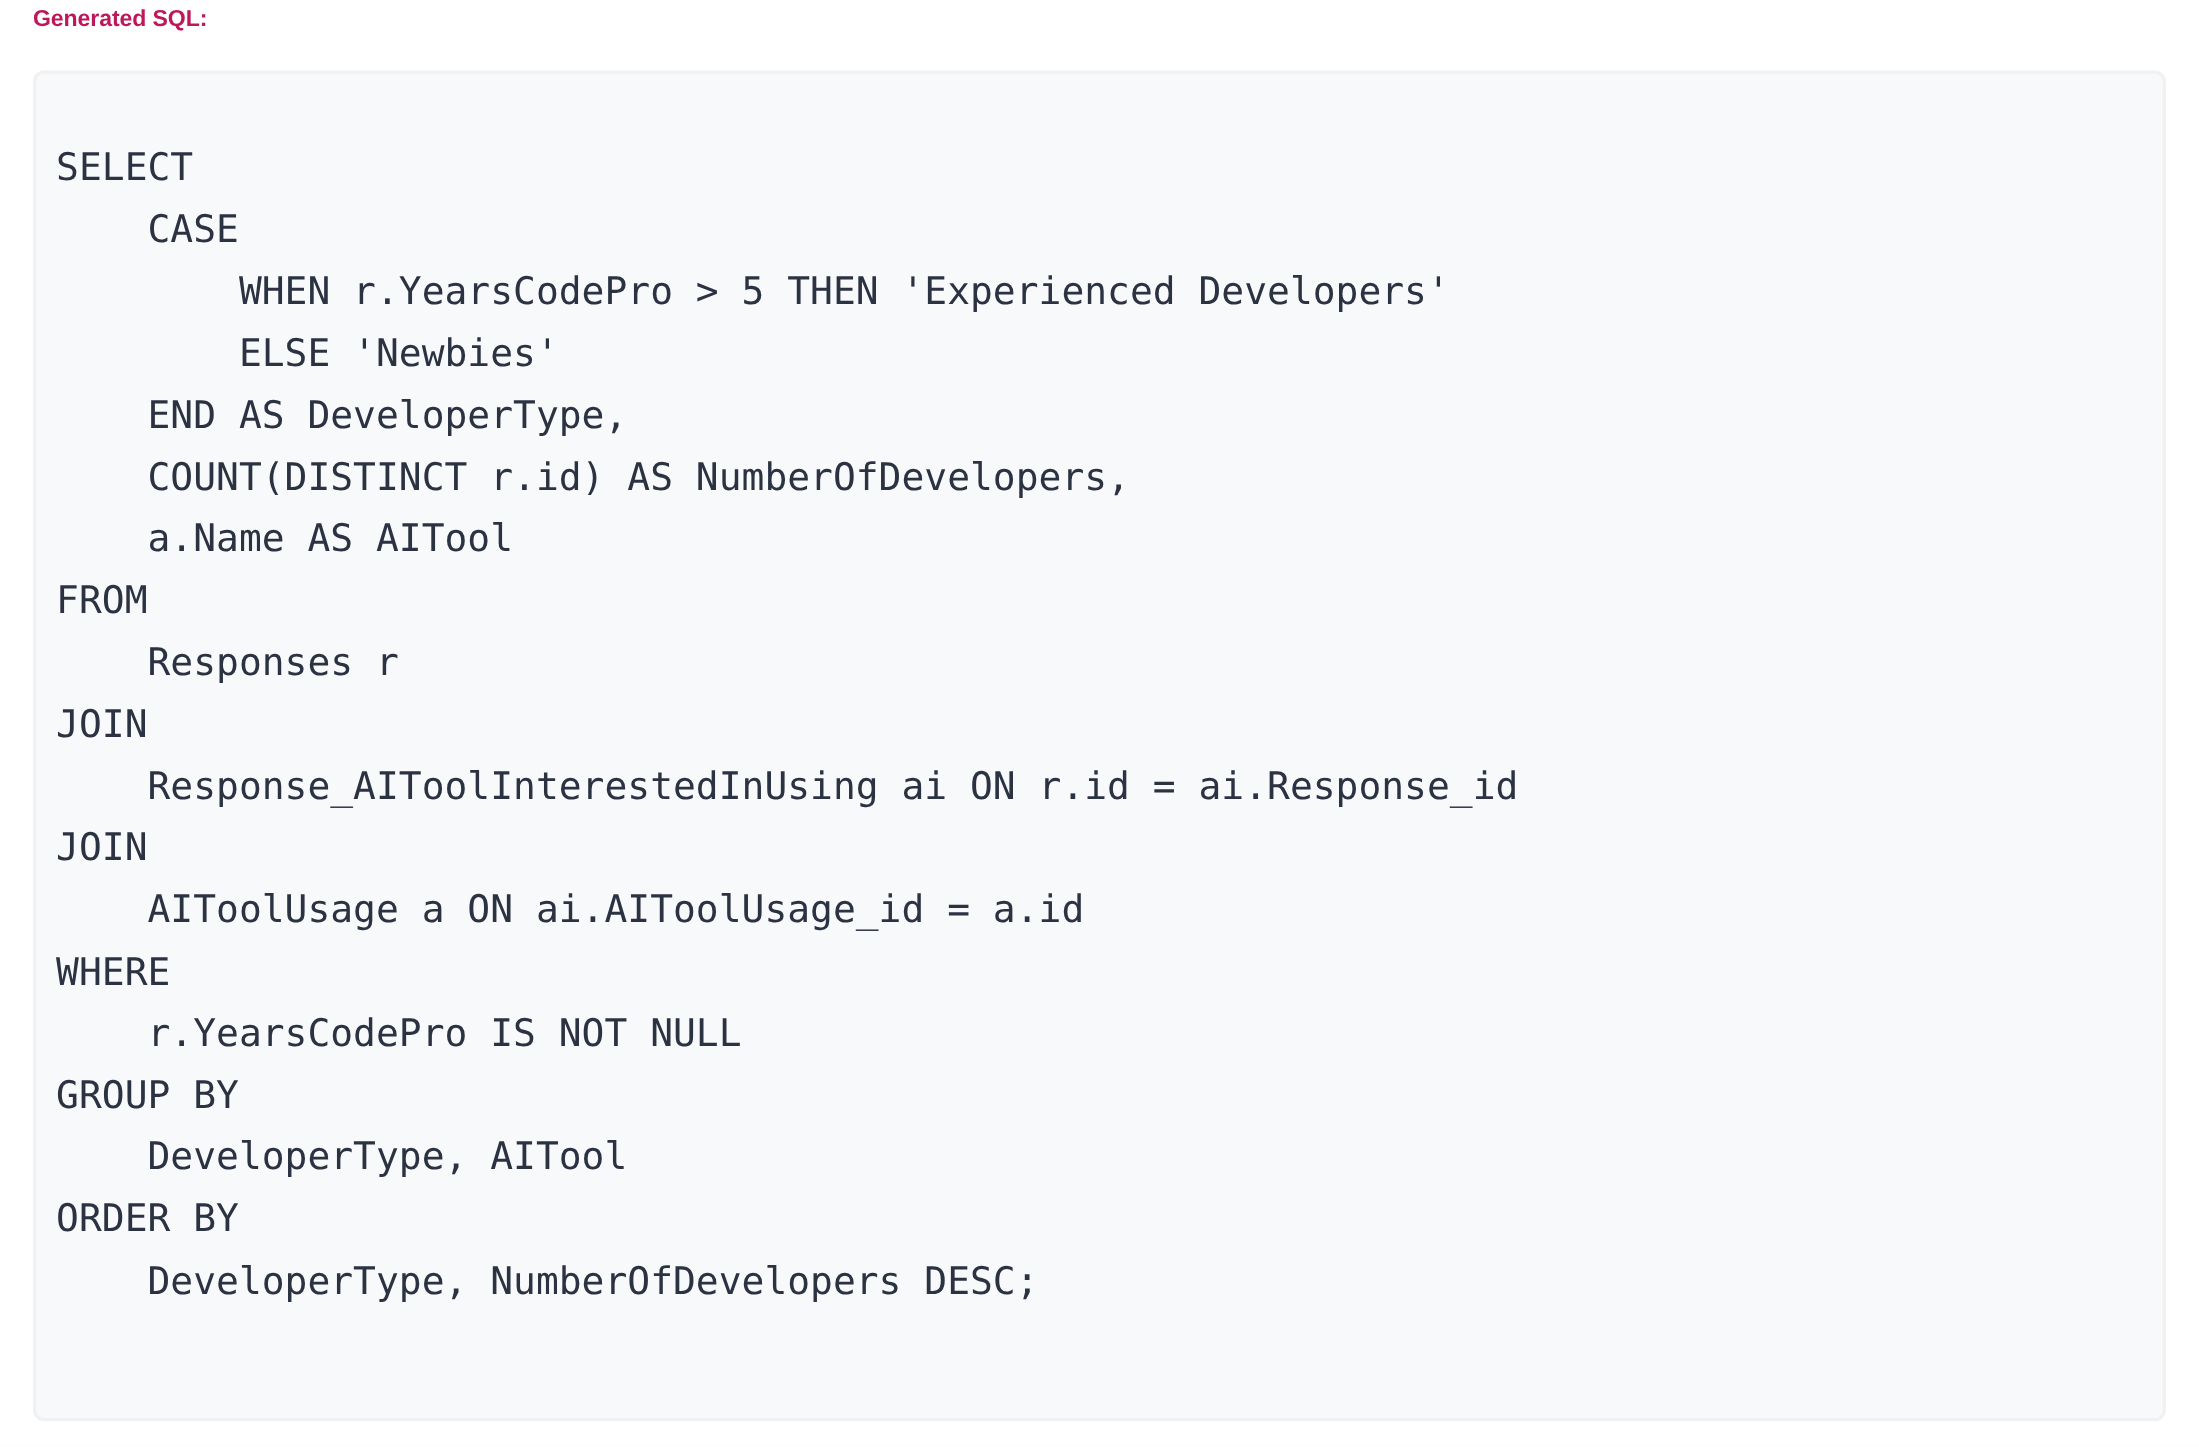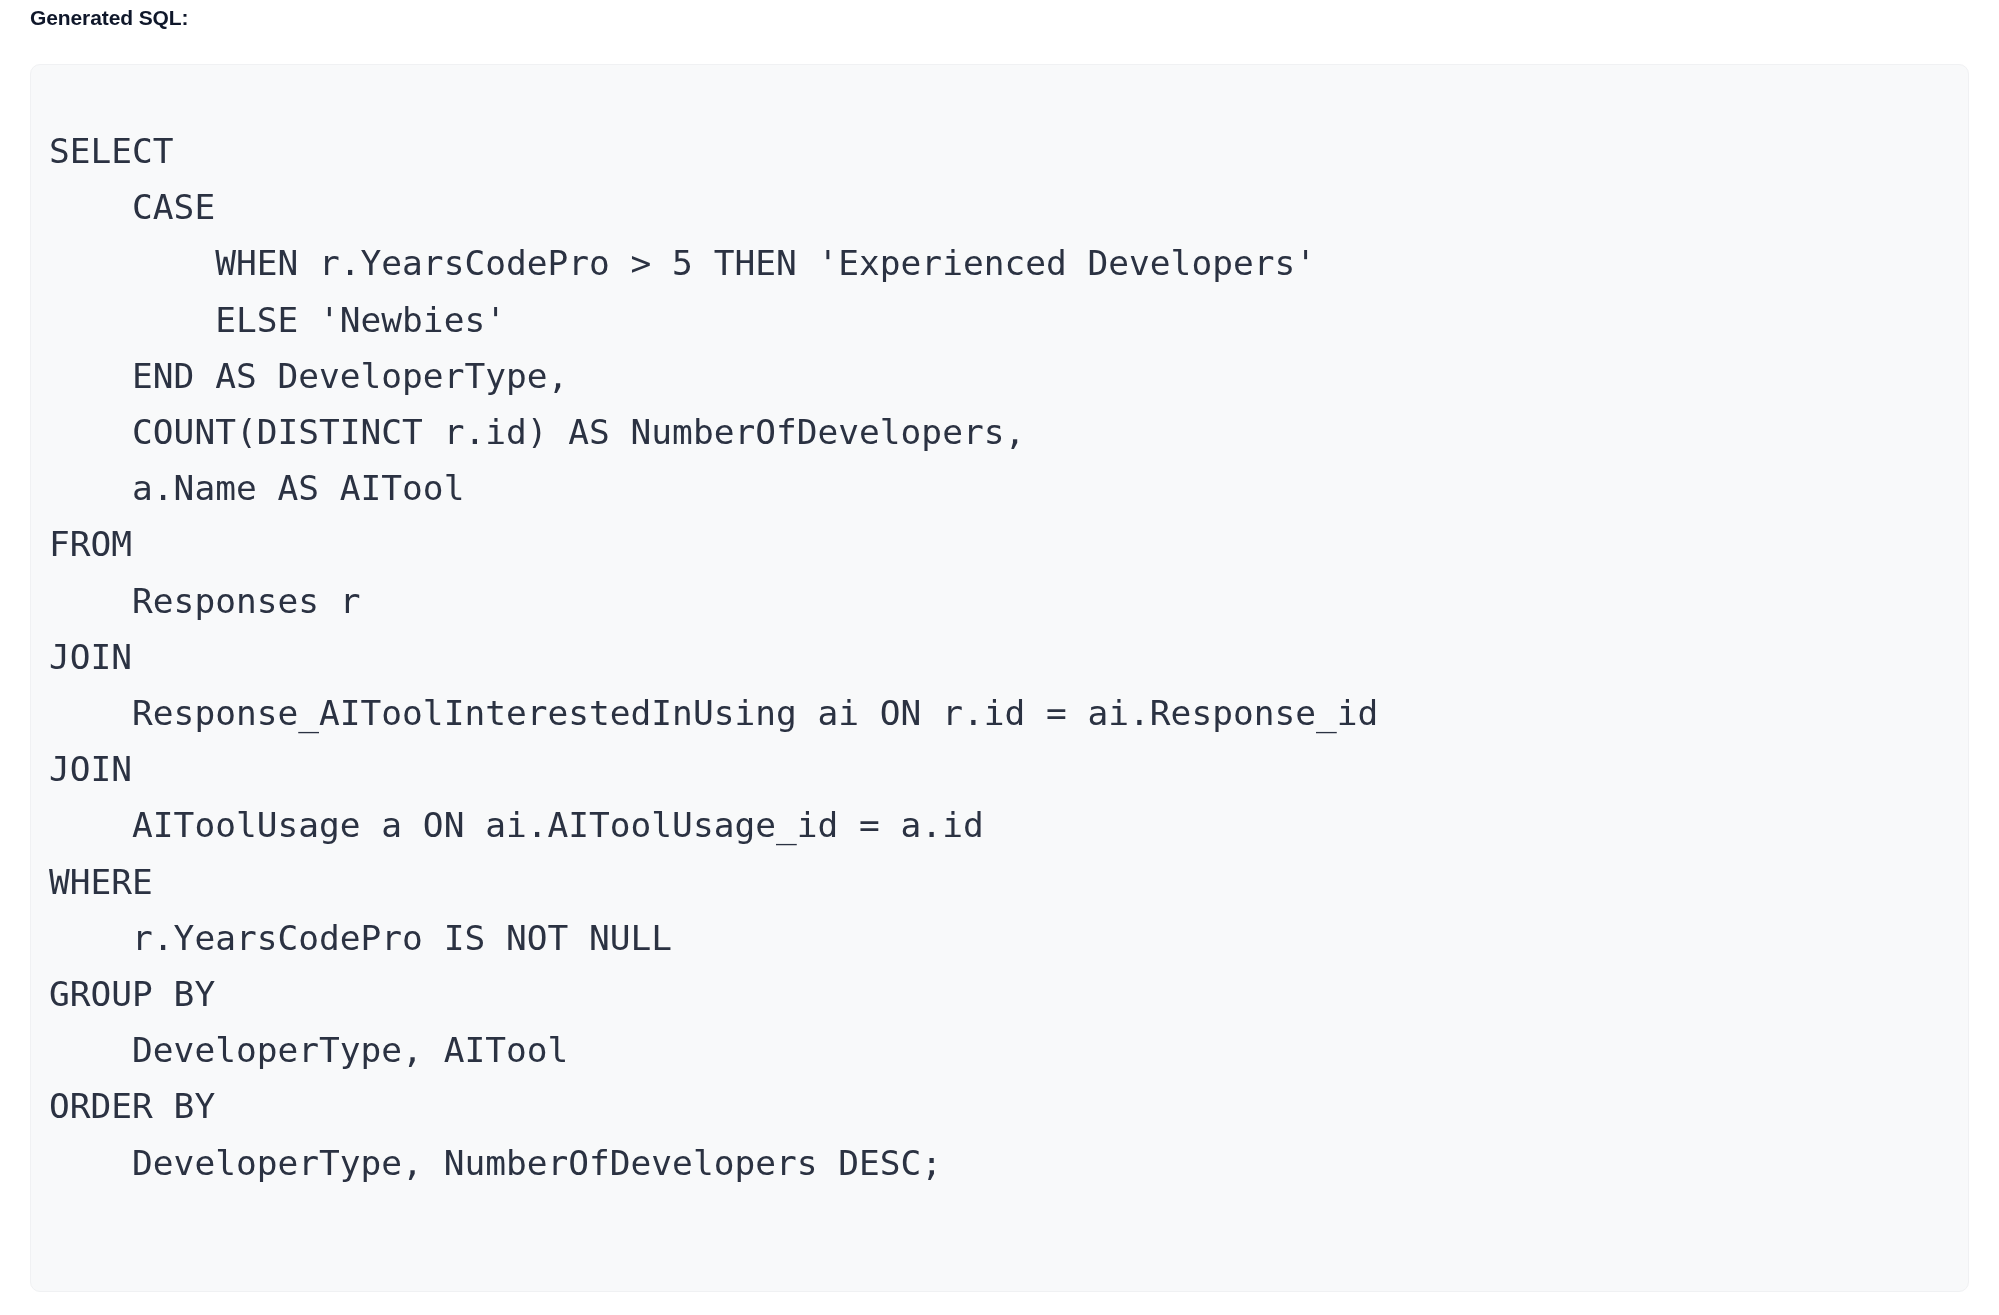--- a/index.html
+++ b/index.html
@@ -26,34 +26,34 @@
   
   .sql-heading {
     position: absolute;
     left: 30px;
     top: 3px;
     font-family: "Liberation Sans", sans-serif;
     font-size: 21px;
     font-weight: 700;
     line-height: 30px;
     letter-spacing: -0.1px;
-    color: #0f172a;
+    color: #be185d;
     white-space: nowrap;
   }
 
   
   .code-block {
     position: absolute;
     left: 30px;
     top: 64px;
     width: 1939px;
     height: 1228px;
     box-sizing: border-box;
     background: #f8f9fa;
-    border: 1px solid #4c1d95;
+    border: 3px solid #4c1d95;
     border-radius: 10px;
     overflow: hidden;
   }
 
   .code-scroll {
     position: absolute;
     left: 0;
     top: 0;
     right: 0;
     bottom: 0;

